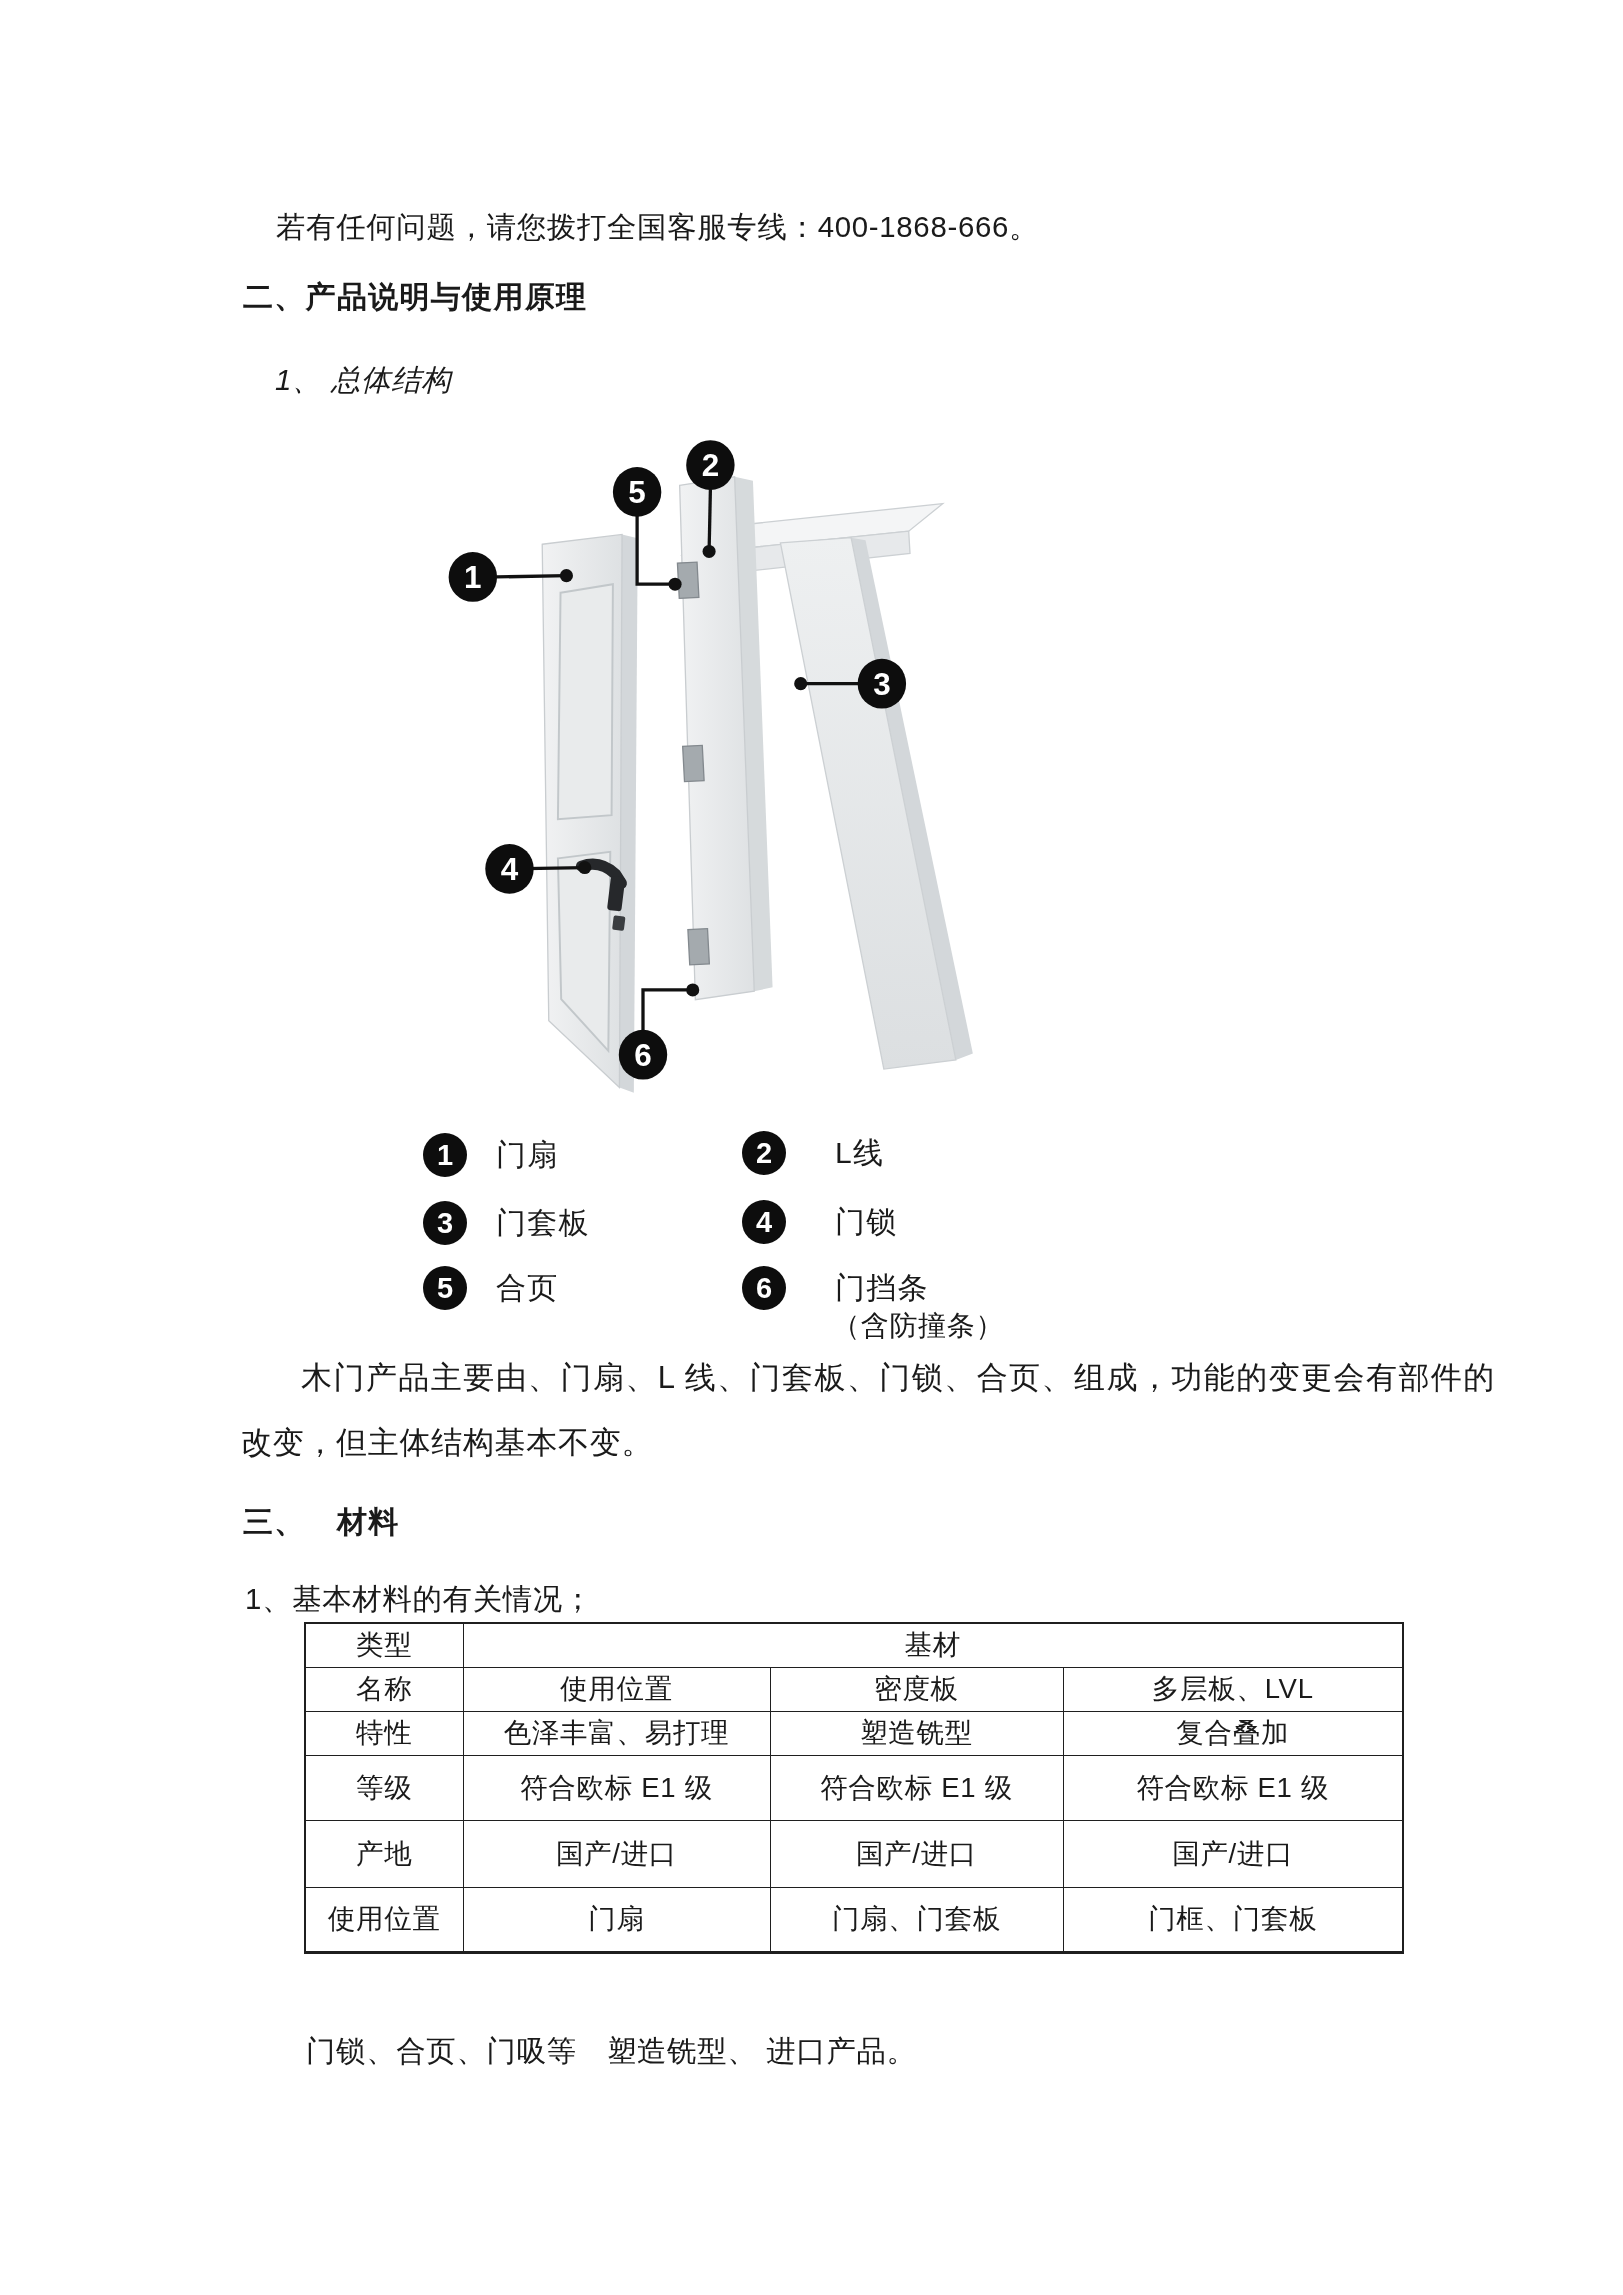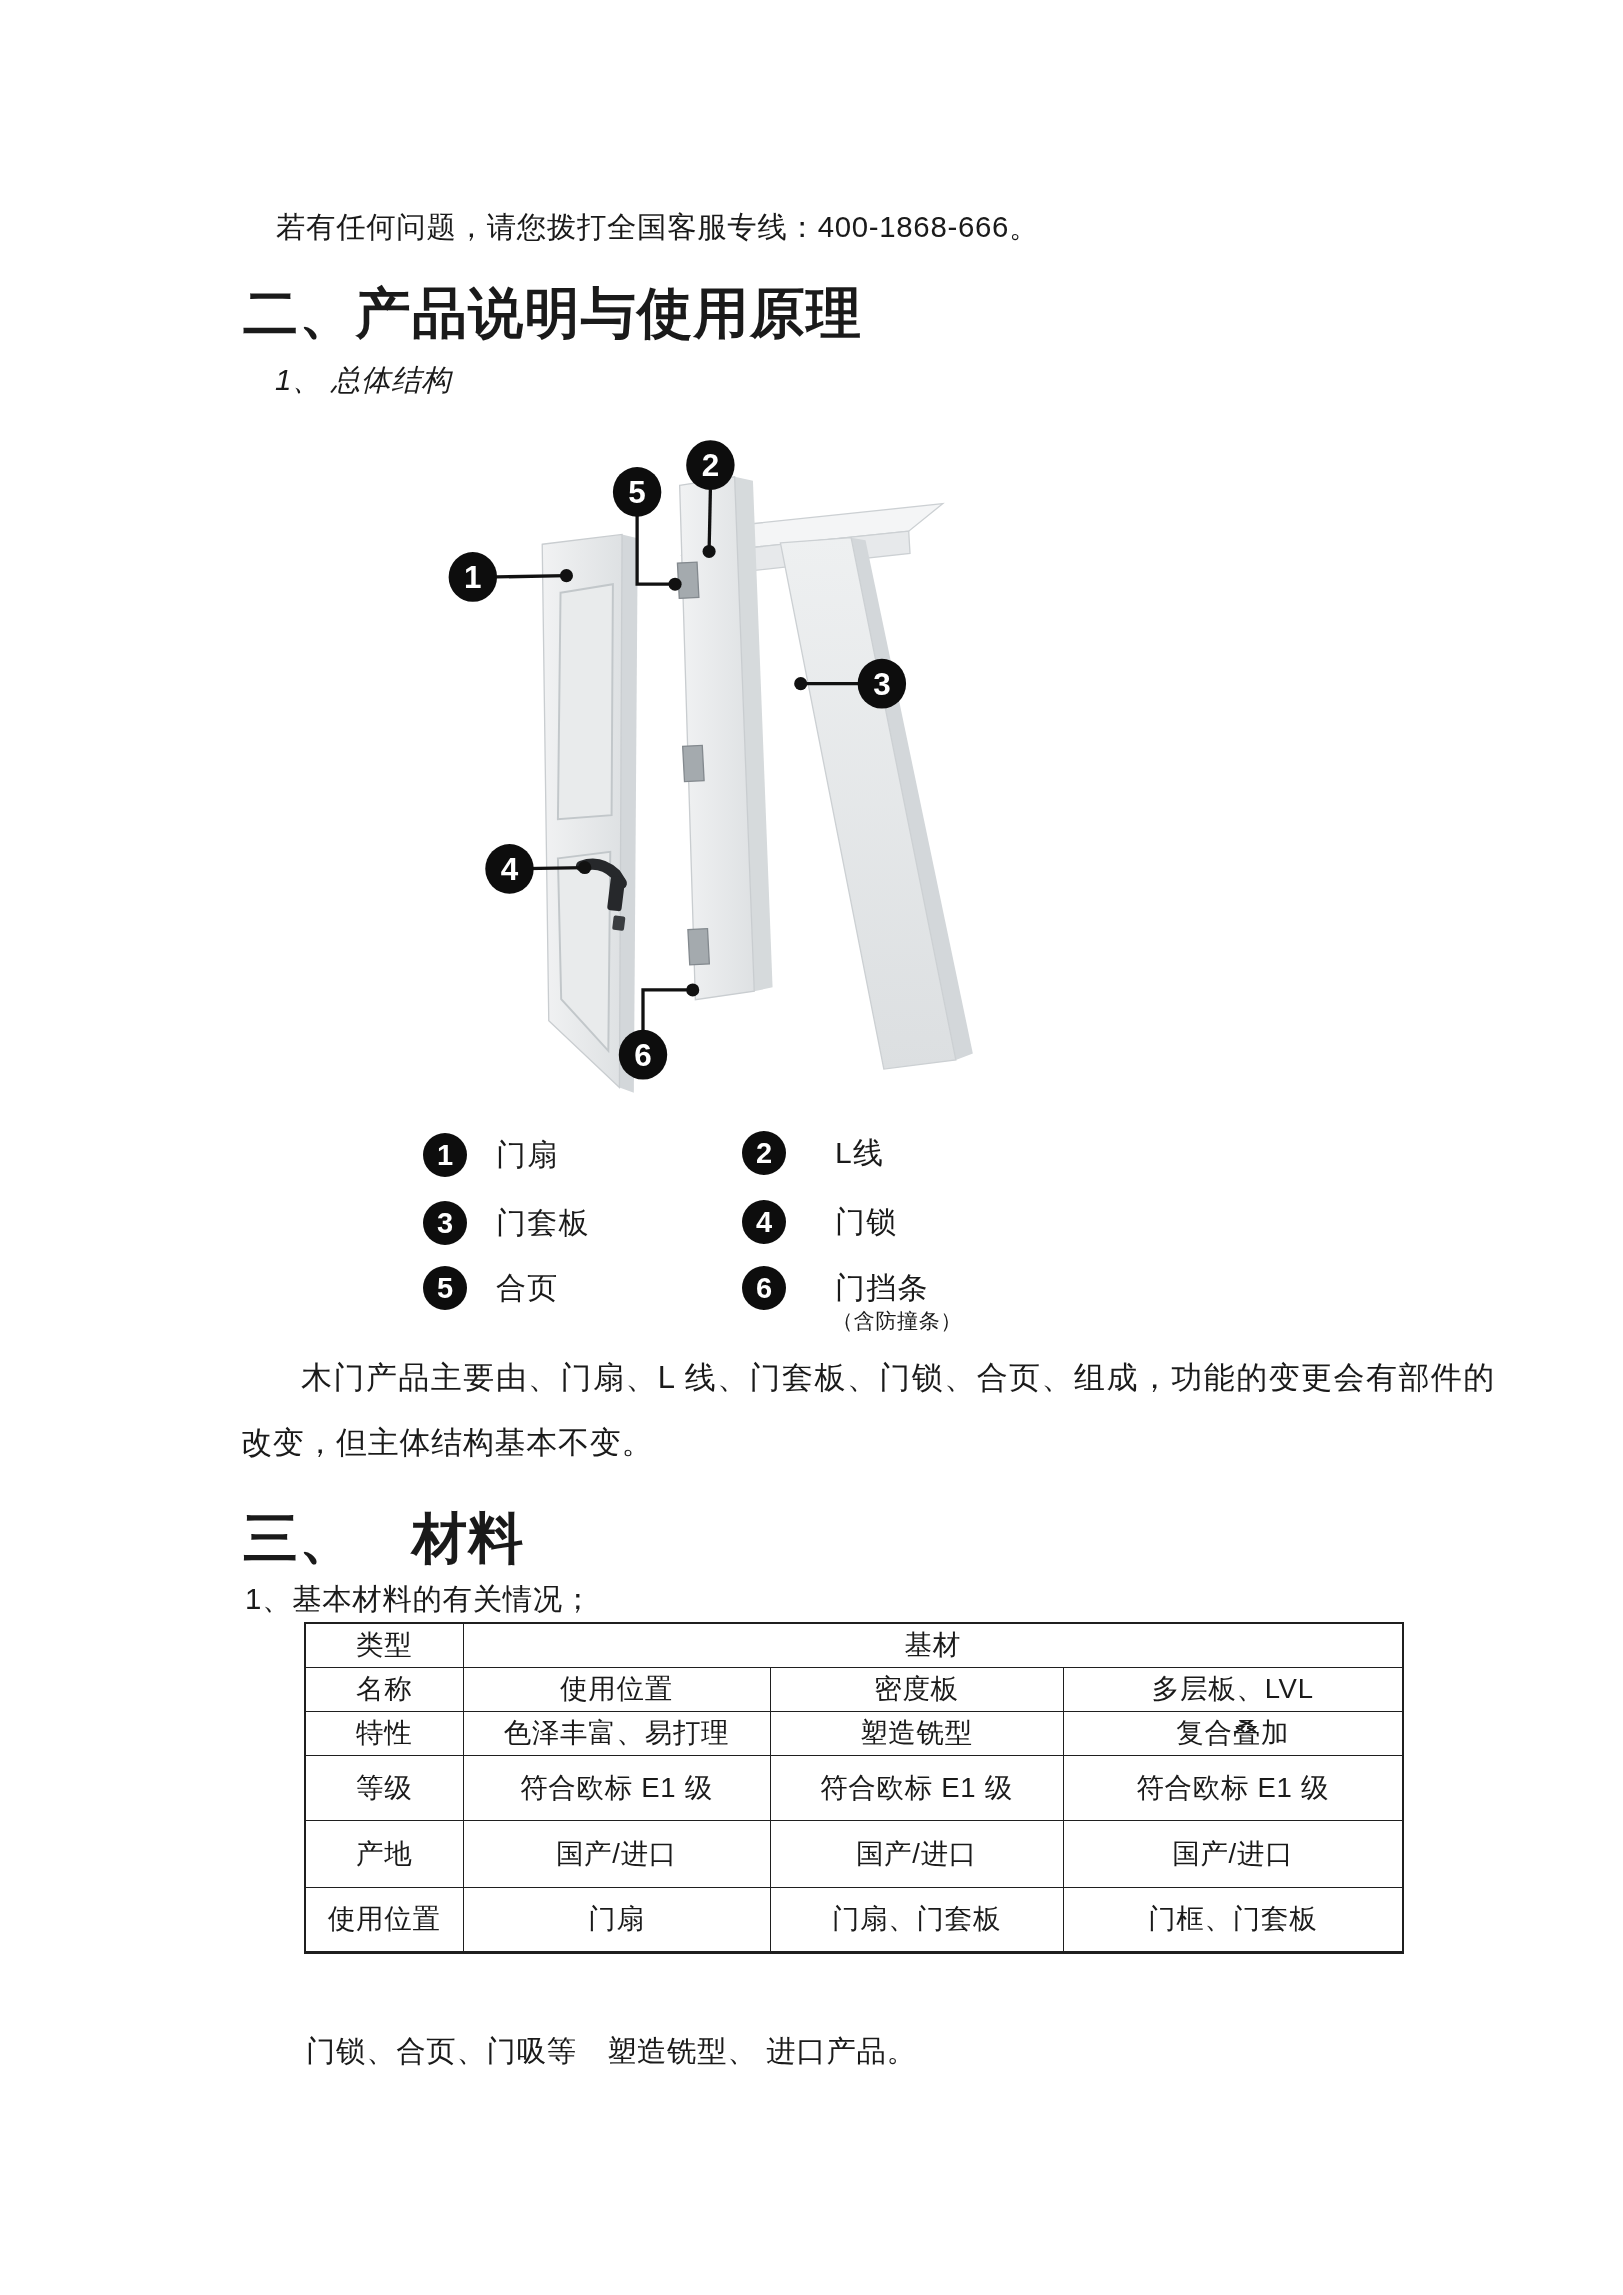--- a/index.html
+++ b/index.html
@@ -2,33 +2,33 @@
 <html style="font-size:10.5px"><head>
 <meta charset="utf-8">
 <style>
   html,body{margin:0;padding:0;background:#888;}
   #page{
     position:relative;width:1623px;height:2295px;background:#ffffff;
     font-family:"Liberation Sans", sans-serif;color:#1a1a1a;overflow:hidden;
   }
   .abs{position:absolute;}
   .body-text{font-size:29.4px;font-weight:500;letter-spacing:0.7px;white-space:pre;}
-  .h1{font-size:55px;font-weight:700;letter-spacing:1.3px;white-space:pre;}
+  .h1{font-size:30px;font-weight:700;letter-spacing:1.3px;white-space:pre;}
   .sub{font-size:29.4px;font-weight:500;letter-spacing:0.7px;white-space:pre;}
   
   .legend-item{display:flex;align-items:center;}
   .badge{
     width:44px;height:44px;border-radius:50%;background:#0d0d0d;color:#fff;
     font-size:29px;font-weight:700;display:flex;align-items:center;justify-content:center;
     flex:0 0 44px;
   }
   .legend-label{font-size:30px;font-weight:500;letter-spacing:1.3px;}
   .legend-ml-left{margin-left:29px;}
   .legend-ml-right{margin-left:49px;}
-  .legend-sub{font-size:21px;font-weight:500;letter-spacing:0.7px;}
+  .legend-sub{font-size:28px;font-weight:500;letter-spacing:0.7px;}
   
   .para{
     width:1254px;font-size:31px;font-weight:500;line-height:65px;
     text-align:justify;text-indent:60px;letter-spacing:0.7px;
   }
   
   table.mat{border-collapse:collapse;table-layout:fixed;width:1097px;}
   table.mat td{
     border:1.3px solid #1f1f1f;text-align:center;vertical-align:middle;
     font-size:27.5px;font-weight:500;padding:0;letter-spacing:0.7px;

